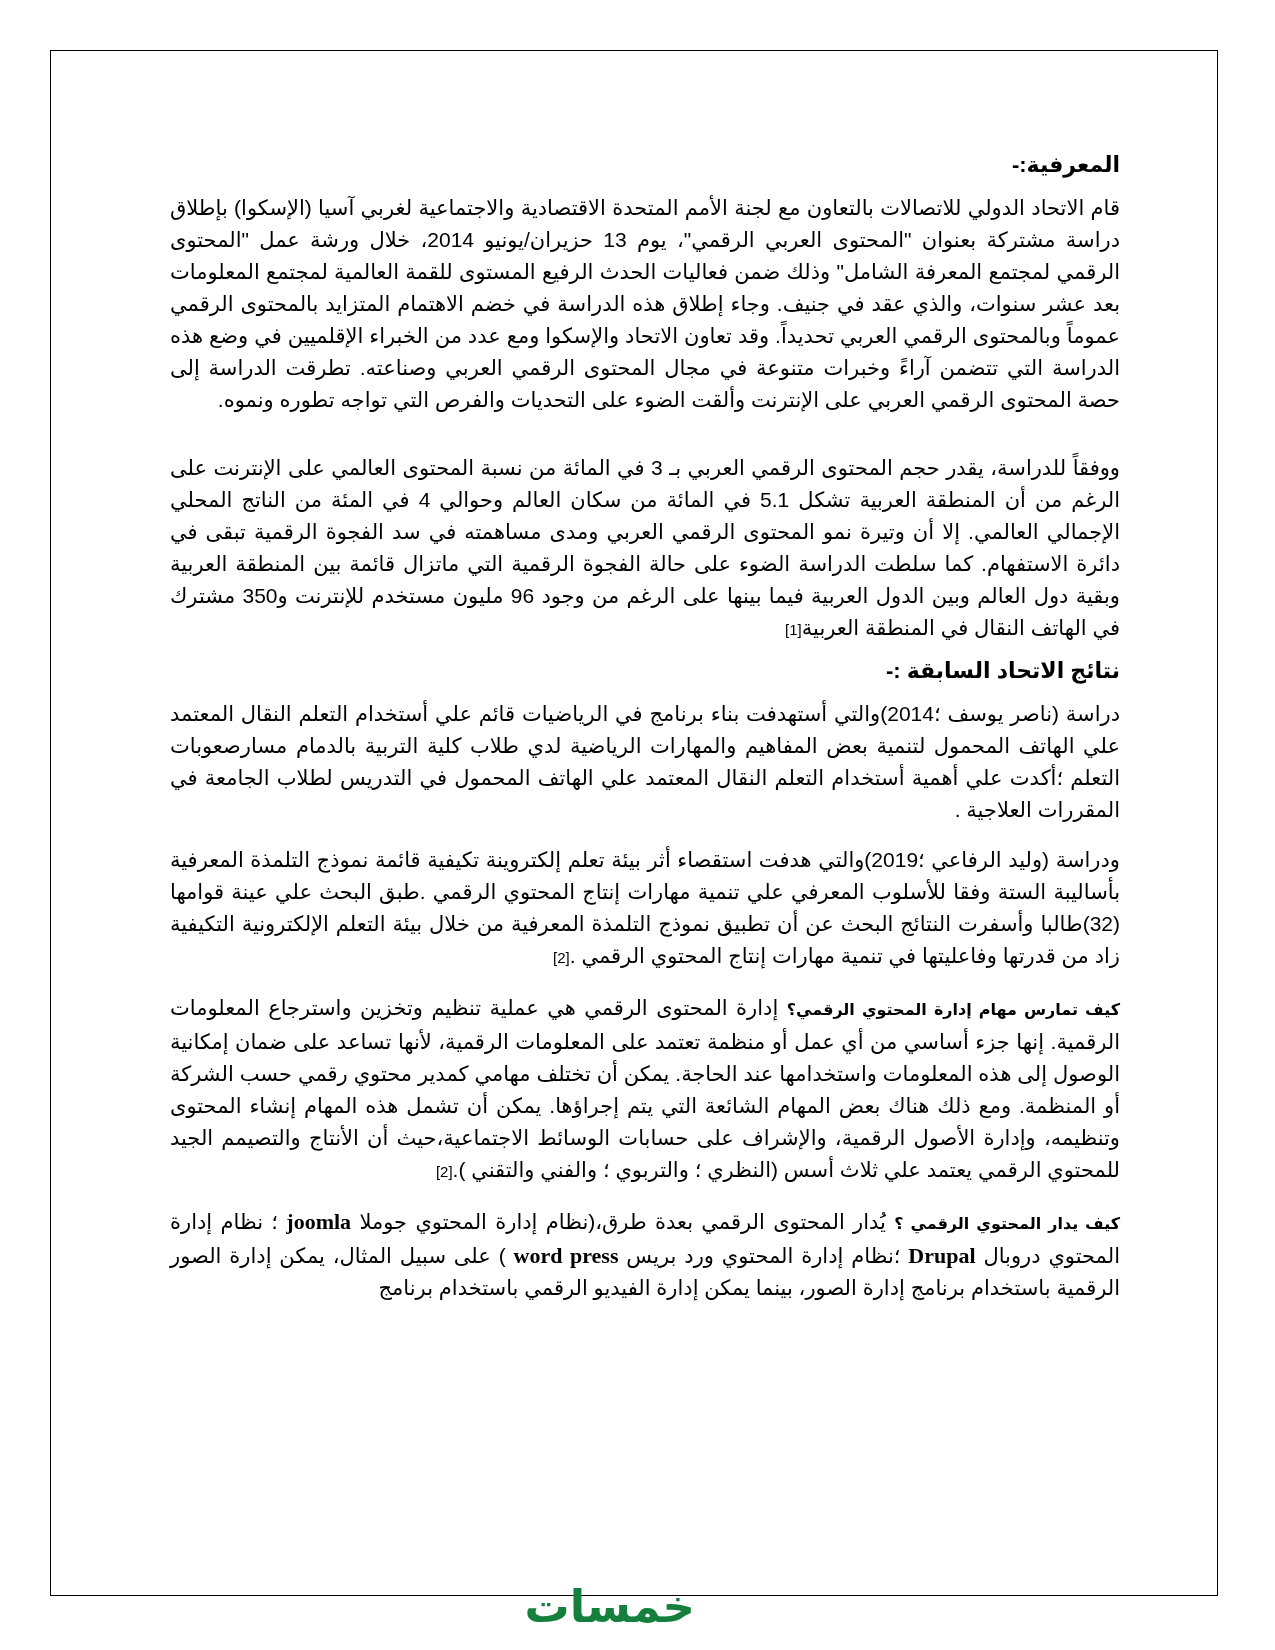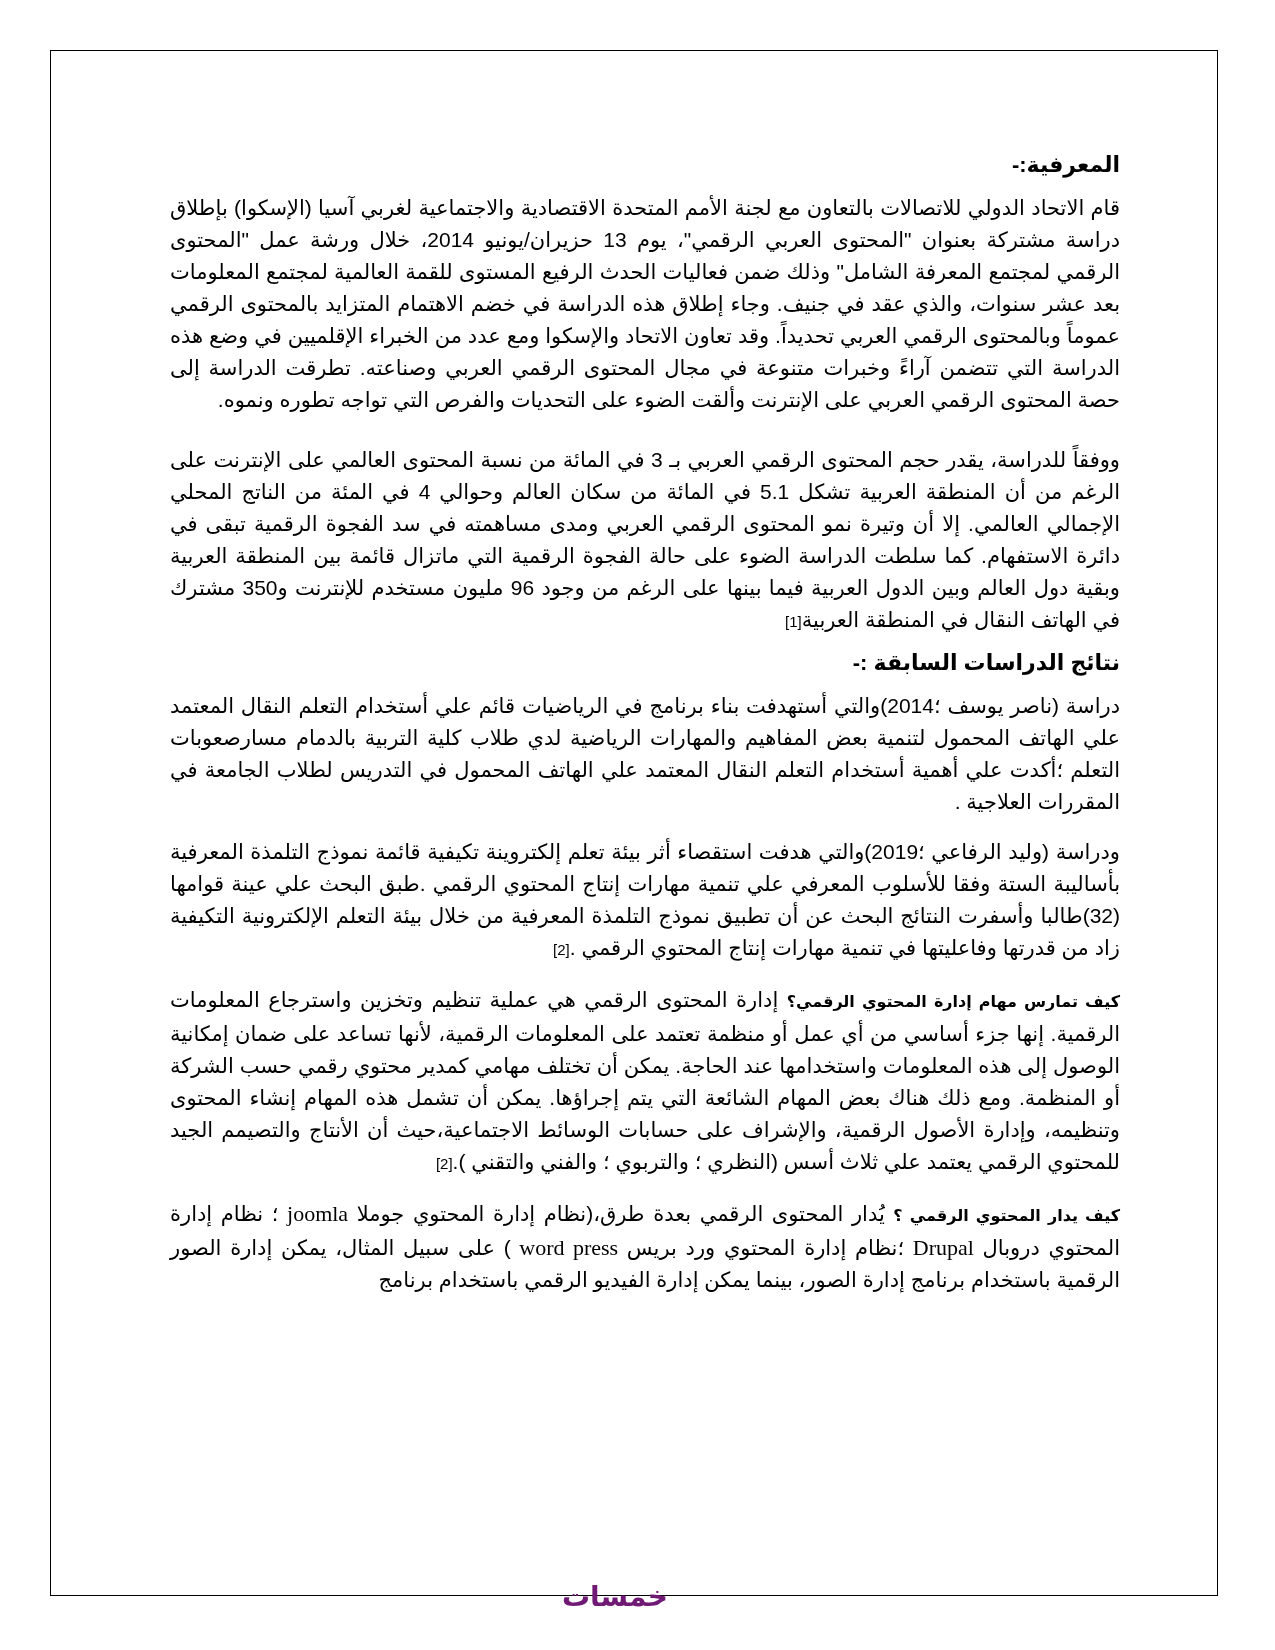--- a/index.html
+++ b/index.html
@@ -41,62 +41,63 @@
       margin: 8px 0 10px 0;
       line-height: 34px;
     }
     .para {
       margin: 0 0 18px 0;
     }
     .para.tight {
       margin-bottom: 6px;
     }
     .para.spaced {
-      margin-bottom: 28px;
+      margin-bottom: 36px;
     }
     .inline-heading {
       font-weight: bold;
       font-size: 16px;
     }
     .latin {
       font-family: "Liberation Serif", "DejaVu Serif", serif;
       font-size: 22px;
+      font-weight: bold;
     }
     .cite {
       font-size: 15px;
       vertical-align: baseline;
     }
     .watermark {
       position: absolute;
       left: 535px;
       top: 1580px;
       width: 160px;
       text-align: center;
       font-family: "DejaVu Sans", sans-serif;
-      font-size: 28px;
+      font-size: 45px;
       font-weight: bold;
-      color: #701a75;
+      color: #15803d;
       direction: rtl;
       letter-spacing: 2px;
     }
   </style>
 </head>
 <body>
 
 <div class="page-border"></div>
 
 <div class="content">
 
   <div class="heading">المعرفية:-</div>
 
   <p class="para spaced">قام الاتحاد الدولي للاتصالات بالتعاون مع لجنة الأمم المتحدة الاقتصادية والاجتماعية لغربي آسيا (الإسكوا) بإطلاق دراسة مشتركة بعنوان "المحتوى العربي الرقمي"، يوم 13 حزيران/يونيو 2014، خلال ورشة عمل "المحتوى الرقمي لمجتمع المعرفة الشامل" وذلك ضمن فعاليات الحدث الرفيع المستوى للقمة العالمية لمجتمع المعلومات بعد عشر سنوات، والذي عقد في جنيف. وجاء إطلاق هذه الدراسة في خضم الاهتمام المتزايد بالمحتوى الرقمي عموماً وبالمحتوى الرقمي العربي تحديداً. وقد تعاون الاتحاد والإسكوا ومع عدد من الخبراء الإقلميين في وضع هذه الدراسة التي تتضمن آراءً وخبرات متنوعة في مجال المحتوى الرقمي العربي وصناعته. تطرقت الدراسة إلى حصة المحتوى الرقمي العربي على الإنترنت وألقت الضوء على التحديات والفرص التي تواجه تطوره ونموه.</p>
 
   <p class="para tight"><span>ووفقاً للدراسة، يقدر حجم المحتوى الرقمي العربي بـ 3 في المائة من نسبة المحتوى العالمي على الإنترنت على الرغم من أن المنطقة العربية تشكل 5.1 في المائة من سكان العالم وحوالي 4 في المئة من الناتج المحلي الإجمالي العالمي. إلا أن وتيرة نمو المحتوى الرقمي العربي ومدى مساهمته في سد الفجوة الرقمية تبقى في دائرة الاستفهام. كما سلطت الدراسة الضوء على حالة الفجوة الرقمية التي ماتزال قائمة بين المنطقة العربية وبقية دول العالم وبين الدول العربية فيما بينها على الرغم من وجود 96 مليون مستخدم للإنترنت و350 مشترك في الهاتف النقال في المنطقة العربية</span><span class="cite">[1]</span></p>
 
-  <div class="heading">نتائج الدراسات السابقة :-</div>
+  <div class="heading">نتائج الاتحاد السابقة :-</div>
 
   <p class="para">دراسة (ناصر يوسف ؛2014)والتي أستهدفت بناء برنامج في الرياضيات قائم علي أستخدام التعلم النقال المعتمد علي الهاتف المحمول لتنمية بعض المفاهيم والمهارات الرياضية لدي طلاب كلية التربية بالدمام مسارصعوبات التعلم ؛أكدت علي أهمية أستخدام التعلم النقال المعتمد علي الهاتف المحمول في التدريس لطلاب الجامعة في المقررات العلاجية .</p>
 
   <p class="para"><span>ودراسة (وليد الرفاعي ؛2019)والتي هدفت استقصاء أثر بيئة تعلم إلكتروينة تكيفية قائمة نموذج التلمذة المعرفية بأساليبة الستة وفقا للأسلوب المعرفي علي تنمية مهارات إنتاج المحتوي الرقمي .طبق البحث علي عينة قوامها (32)طالبا وأسفرت النتائج البحث عن أن تطبيق نموذج التلمذة المعرفية من خلال بيئة التعلم الإلكترونية التكيفية زاد من قدرتها وفاعليتها في تنمية مهارات إنتاج المحتوي الرقمي .</span><span class="cite">[2]</span></p>
 
   <p class="para"><span class="inline-heading">كيف تمارس مهام إدارة المحتوي الرقمي؟</span><span> إدارة المحتوى الرقمي هي عملية تنظيم وتخزين واسترجاع المعلومات الرقمية. إنها جزء أساسي من أي عمل أو منظمة تعتمد على المعلومات الرقمية، لأنها تساعد على ضمان إمكانية الوصول إلى هذه المعلومات واستخدامها عند الحاجة. يمكن أن تختلف مهامي كمدير محتوي رقمي حسب الشركة أو المنظمة. ومع ذلك هناك بعض المهام الشائعة التي يتم إجراؤها. يمكن أن تشمل هذه المهام إنشاء المحتوى وتنظيمه، وإدارة الأصول الرقمية، والإشراف على  حسابات الوسائط الاجتماعية،حيث أن الأنتاج والتصيمم الجيد للمحتوي الرقمي يعتمد علي ثلاث أسس (النظري ؛ والتربوي ؛ والفني والتقني ).</span><span class="cite">[2]</span></p>
 
   <p class="para"><span class="inline-heading">كيف يدار المحتوي الرقمي ؟</span><span> يُدار المحتوى الرقمي بعدة طرق،(نظام إدارة المحتوي جوملا </span><span class="latin">joomla</span><span> ؛ نظام إدارة المحتوي دروبال </span><span class="latin">Drupal</span><span> ؛نظام إدارة المحتوي ورد بريس </span><span class="latin">word press</span><span> ) على سبيل المثال، يمكن إدارة الصور الرقمية باستخدام برنامج إدارة الصور، بينما يمكن إدارة الفيديو الرقمي باستخدام برنامج</span></p>
 
 </div>

